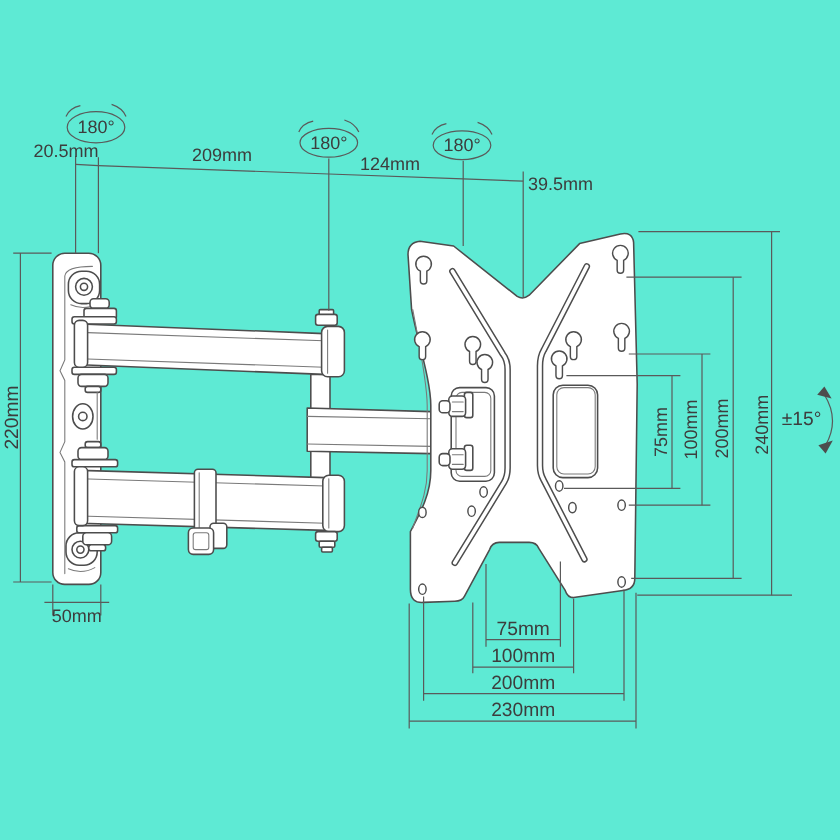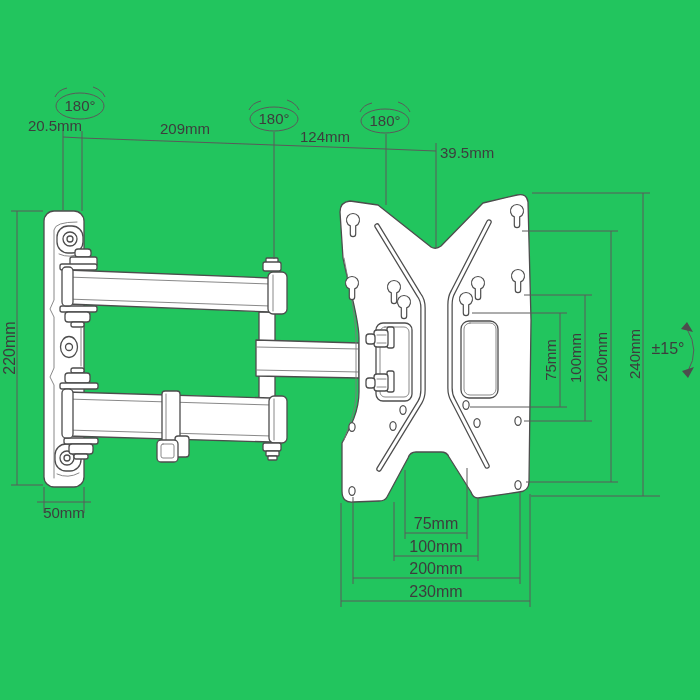--- a/index.html
+++ b/index.html
@@ -1,16 +1,16 @@
 <!DOCTYPE html>
 <html><head>
 <meta charset="utf-8">
 <style>
   html,body{margin:0;padding:0;background:#ffffff;}
-  .stage{width:700px;height:700px;background:#22c55e;position:relative;overflow:hidden;}
+  .stage{width:700px;height:700px;background:#5eead4;position:relative;overflow:hidden;}
   svg{display:block;}
   text{font-family:"Liberation Sans","DejaVu Sans",sans-serif;fill:#3d3d3d;}
   .part{stroke:#4d4d4d;stroke-width:1.3;fill:#ffffff;stroke-linejoin:round;stroke-linecap:round;}
   .part-thin{stroke:#7a7a7a;stroke-width:0.9;fill:none;stroke-linecap:round;}
   .dim{stroke:#5a5a5a;stroke-width:1;fill:none;}
   .rib-outer{stroke:#4d4d4d;stroke-width:5.5;fill:none;stroke-linecap:round;stroke-linejoin:round;}
   .rib-inner{stroke:#ffffff;stroke-width:3;fill:none;stroke-linecap:round;stroke-linejoin:round;}
   .hole{stroke:#4d4d4d;stroke-width:1.2;fill:#ffffff;}
   .lbl{font-size:15px;}
   .lbl-lg{font-size:16px;}

